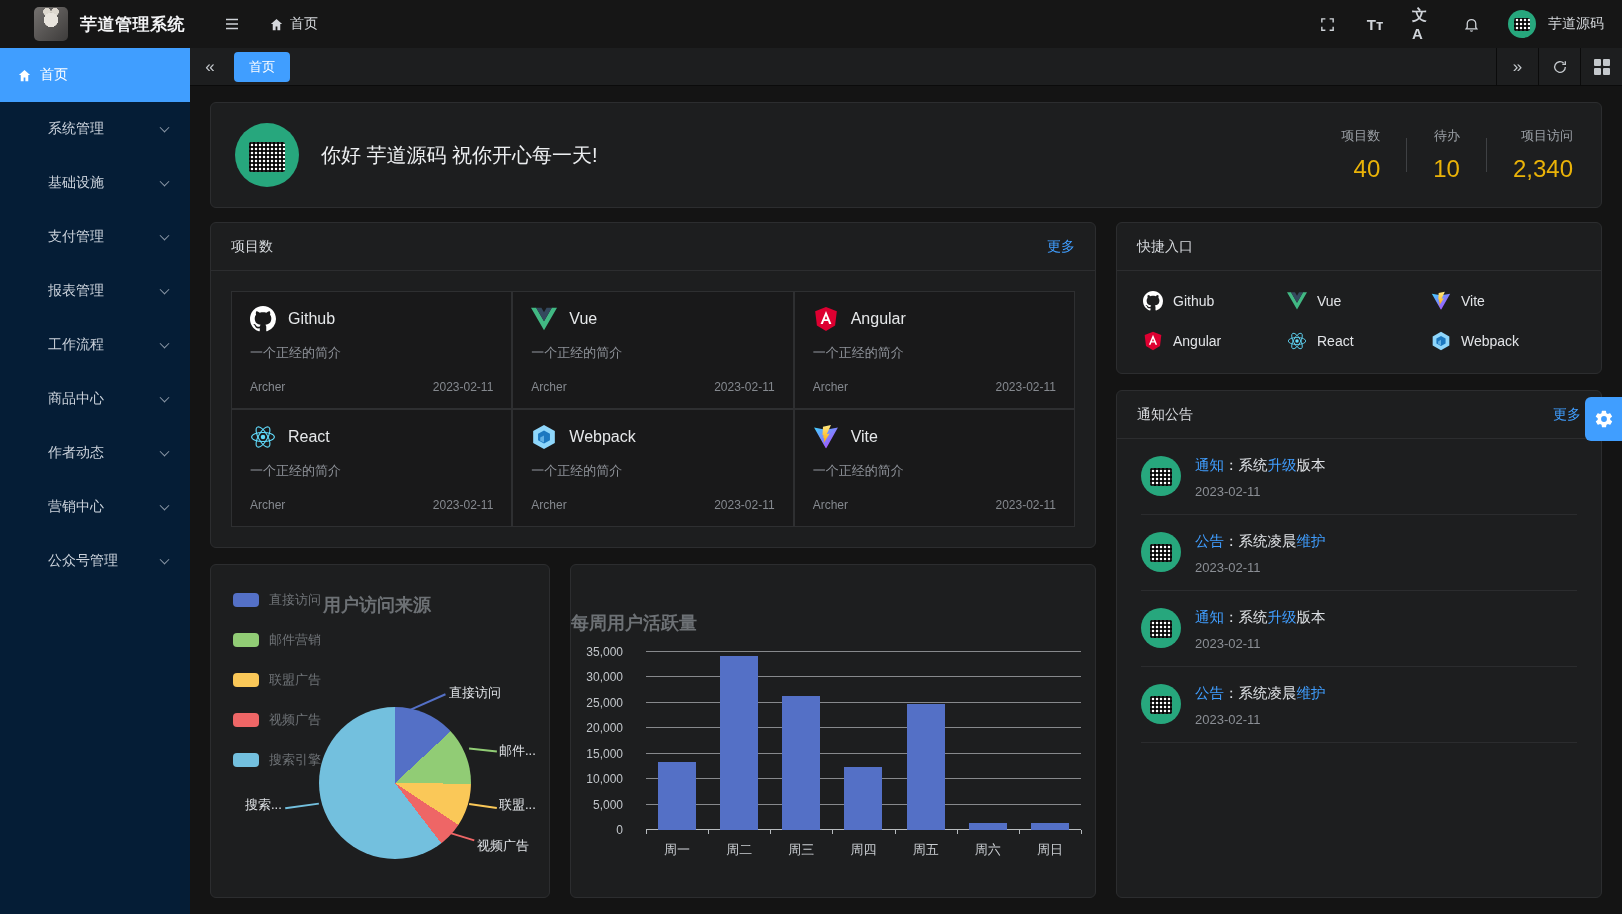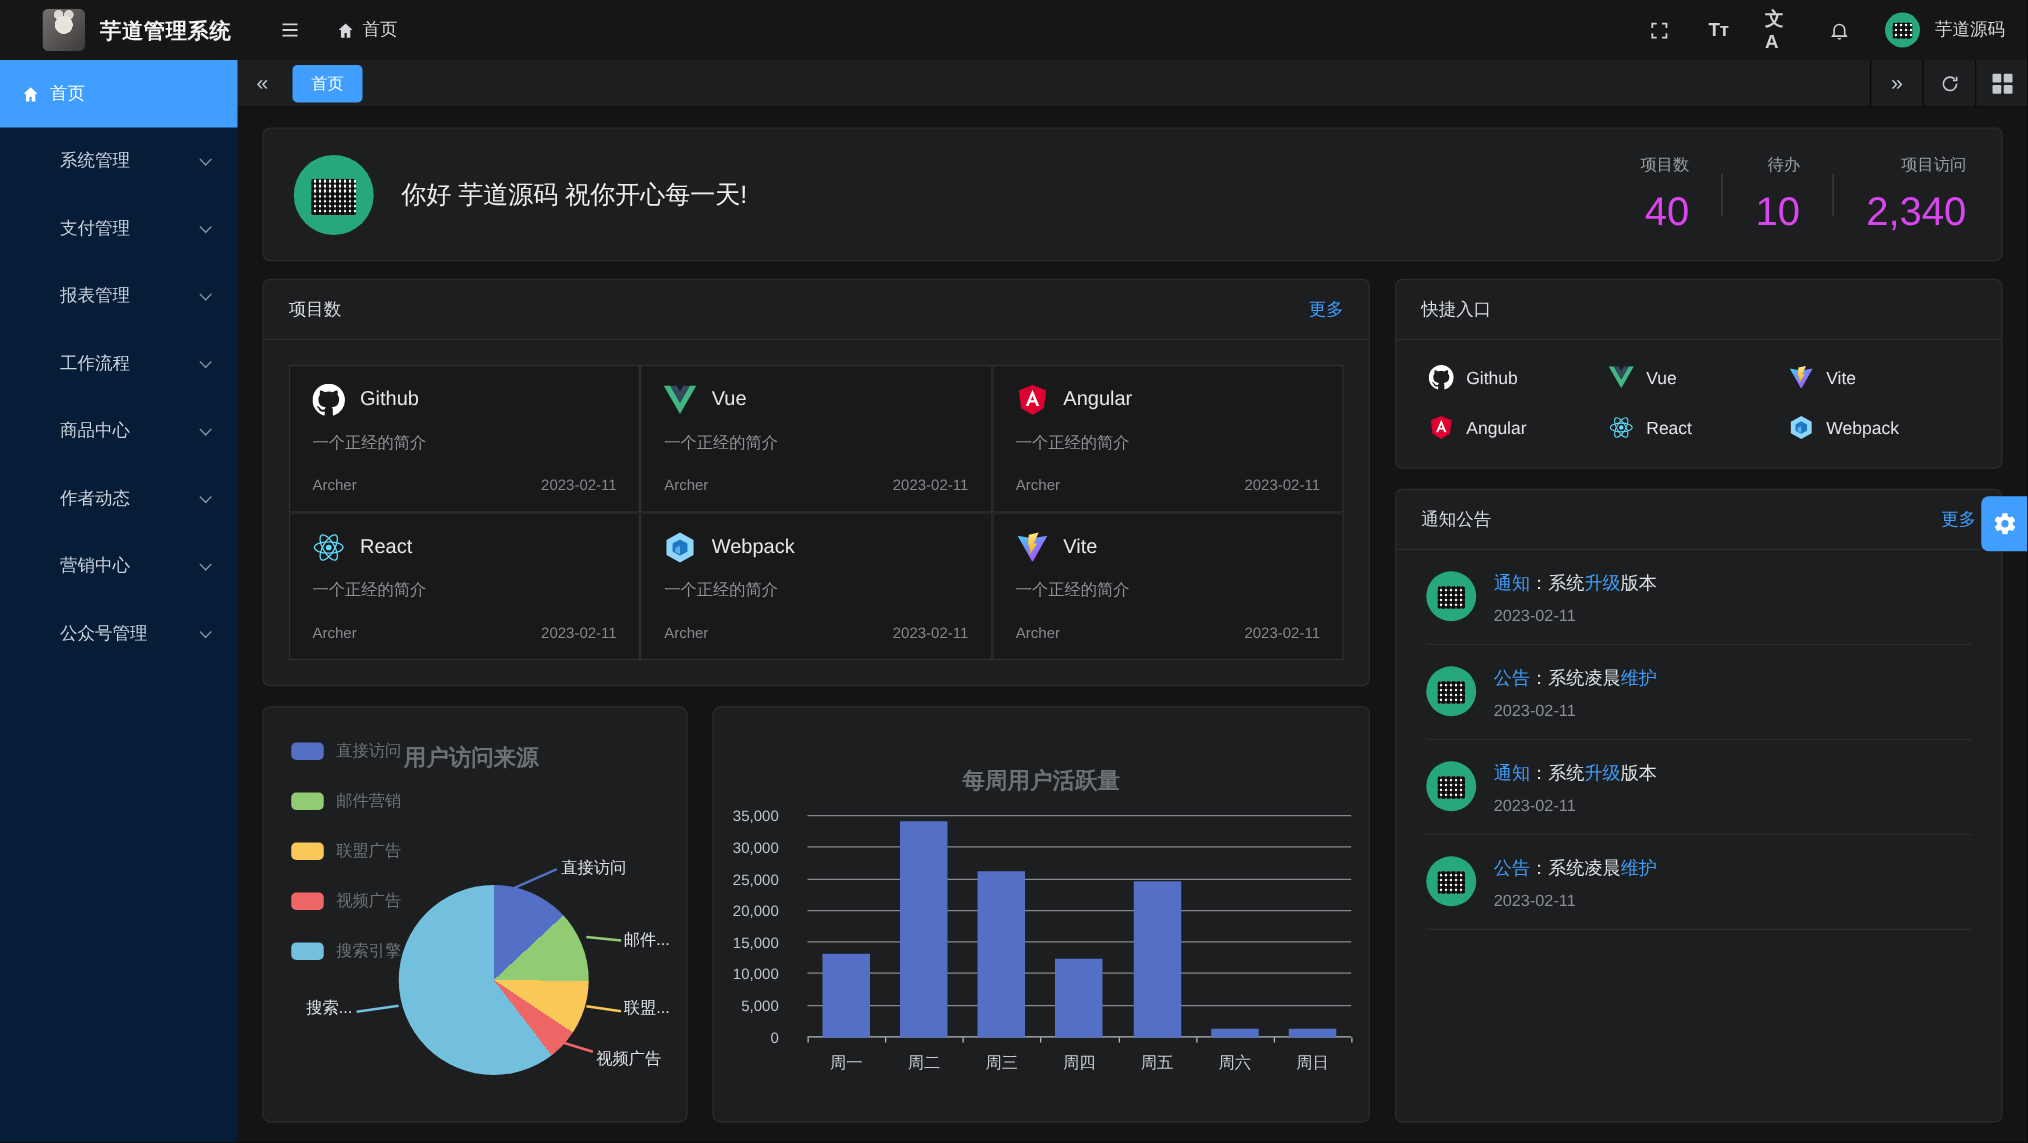--- a/index.html
+++ b/index.html
@@ -52,21 +52,21 @@
 
   
   .welcome { display:flex; align-items:center; padding:20px 28px 20px 24px; flex:none; }
   .avatar.lg { width:64px; height:64px; }
   .welcome-texts { margin-left:22px; flex:1; }
   .greeting { font-size:20px; color:#eceef0; }
   .weather { font-size:14px; color:#8b8f96; margin-top:12px; }
   .stats { display:flex; align-items:center; }
   .stat { text-align:right; }
   .stat-label { font-size:13px; color:#9ba0a6; }
-  .stat-value { font-size:32px; color:#d946ef; margin-top:10px; }
+  .stat-value { font-size:24px; color:#eab308; margin-top:10px; }
   .stat-div { width:1px; height:34px; background:#3f4144; margin:0 26px; }
 
   .columns { display:flex; gap:20px; margin-top:14px; flex:1; min-height:0; }
   .col-left { flex:1; display:flex; flex-direction:column; min-width:0; }
   .col-right { width:486px; flex:none; display:flex; flex-direction:column; gap:16px; }
 
   
   .projects-card { flex:none; }
   .projects-grid { display:grid; grid-template-columns:repeat(3,1fr); padding:20px; }
   .project-card { height:118px; border:1px solid #2e2f31; background:#19191a; padding:14px 18px; display:flex; flex-direction:column; cursor:pointer; }
@@ -75,21 +75,21 @@
   .project-desc { margin-top:12px; font-size:13px; color:#8f939a; }
   .project-footer { margin-top:auto; display:flex; justify-content:space-between; font-size:12px; color:#85898f; }
 
   
   .charts-row { display:flex; gap:20px; margin-top:16px; flex:1; }
   .chart-card { position:relative; overflow:hidden; }
   .pie-card { width:340px; flex:none; }
   .bar-card { flex:1; }
   .chart-title { position:absolute; font-size:18px; font-weight:bold; color:#6d7175; }
   .pie-card .chart-title { left:112px; top:28px; }
-  .bar-card .chart-title { top:46px; left:0; width:100%; text-align:center; }
+  .bar-card .chart-title { top:46px; left:0; width:100%; text-align:left; }
   .legend { position:absolute; left:22px; top:26px; }
   .legend-item { display:flex; align-items:center; gap:10px; margin-bottom:22px; cursor:pointer; }
   .legend-swatch { width:26px; height:14px; border-radius:4px; }
   .legend-label { font-size:13px; color:#6f7377; }
   .pie { position:absolute; left:108px; top:142px; width:152px; height:152px; border-radius:50%; }
   .callout-text { position:absolute; font-size:13px; color:#dfe2e6; white-space:nowrap; }
   .callout-line { position:absolute; height:1.5px; }
 
   .bar-plot { position:absolute; left:75px; right:14px; top:87px; bottom:67px; }
   .gridline { position:absolute; left:0; right:0; height:1px; background:rgba(222,226,230,.55); }
@@ -170,20 +170,24 @@
                 <path d="M12 3l9 8.2h-3V21h-4.6v-6h-2.8v6H6v-9.8H3z"></path>
               </svg>
             </span>
             <span class="mi-label">首页</span>
           </div>
           <div class="menu-item">
             <span class="mi-label">系统管理</span>
             <span class="chev"></span>
           </div>
           <div class="menu-item">
+            <span class="mi-label">基础设施</span>
+            <span class="chev"></span>
+          </div>
+          <div class="menu-item">
             <span class="mi-label">支付管理</span>
             <span class="chev"></span>
           </div>
           <div class="menu-item">
             <span class="mi-label">报表管理</span>
             <span class="chev"></span>
           </div>
           <div class="menu-item">
             <span class="mi-label">工作流程</span>
             <span class="chev"></span>

